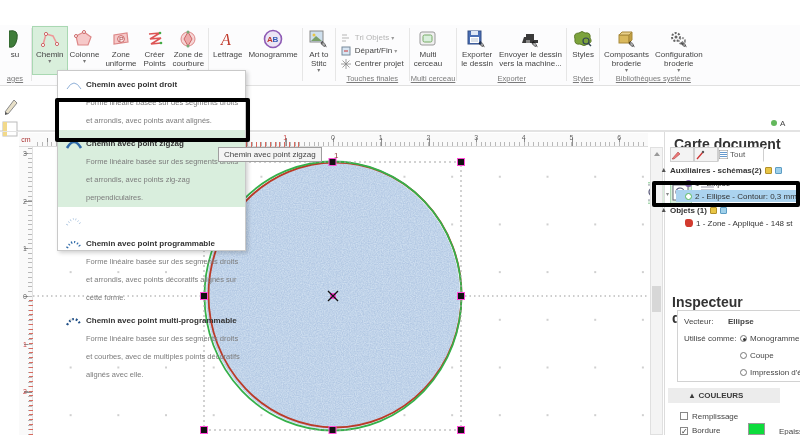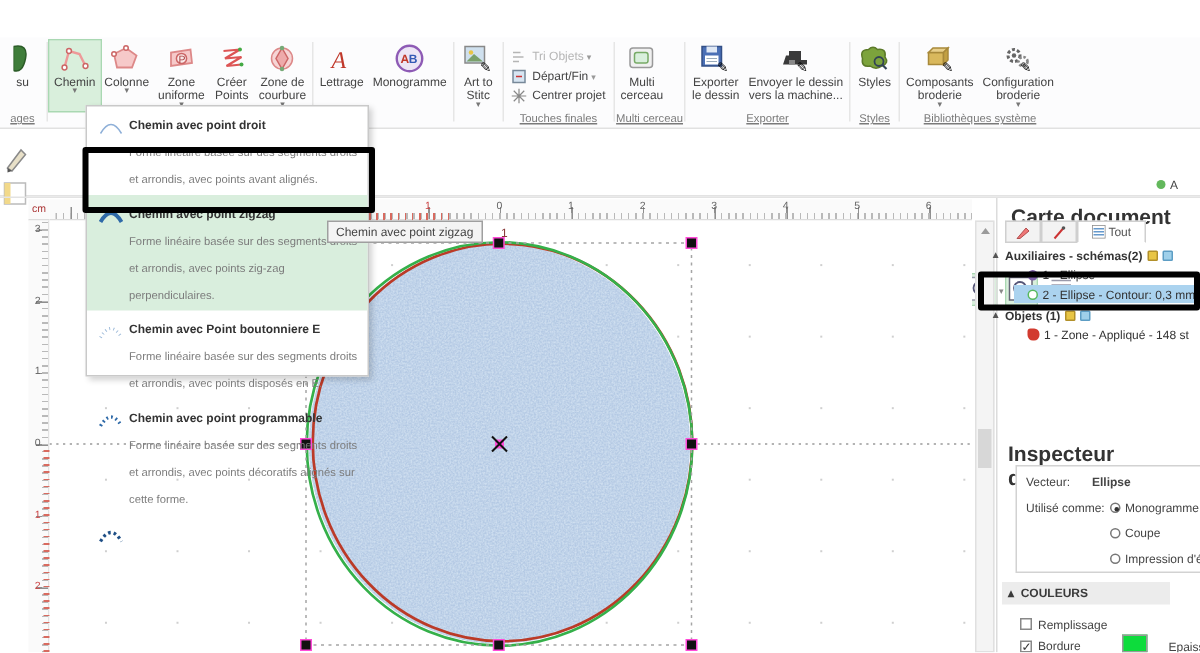--- a/index.html
+++ b/index.html
@@ -90,38 +90,38 @@
 
   
   .anno{border:4px solid #000;border-radius:2px;z-index:50;pointer-events:none;}
 
   
   .pdivider{left:664px;top:132px;width:1px;height:303px;background:#dcdcdc;}
   .topline{left:0;top:131px;width:800px;height:1px;background:#e3e3e3;}
   .panel-title{font-size:14px;font-weight:bold;color:#333;}
   .dmtabs{left:670px;top:147px;height:15px;display:flex;}
   .dmtab{border:1px solid #cfcfcf;background:#f3f3f3;width:24px;height:15px;display:flex;
-         align-items:center;justify-content:center;font-size:8px;color:#555;}
+         align-items:center;font-size:8px;color:#555;}
   .dmtab.sel{background:#fff;border-bottom-color:#fff;width:46px;}
   .trow{position:absolute;left:668px;height:12px;display:flex;align-items:center;font-size:8px;color:#333;white-space:nowrap;}
   .trow .twist{font-size:7px;color:#555;width:8px;}
   .trow.selrow{background:#abd3ef;width:130px;}
   .bullet{display:inline-block;width:7px;height:7px;margin:0 3px 0 1px;border-radius:50%;}
   .b-purple{background:#7d5fa8;}
   .b-greencircle{background:#fff;border:1.5px solid #58b95e;}
   .b-redbubble{background:#d23b2f;border-radius:2px 45% 45% 45%;width:8px;height:8px;}
   .micon{display:inline-block;width:7px;height:7px;margin-left:3px;}
   .m-lock{background:#e8c545;border:1px solid #b2902a;border-radius:1px;}
   .m-eye{background:#9fd0ea;border:1px solid #5d9dc4;border-radius:1px;}
   .insp-box{left:677px;top:310px;width:130px;height:72px;border:1px solid #d2d2d2;background:#fff;}
   .ilabel{font-size:8px;color:#444;}
   .radio{display:inline-block;width:7px;height:7px;border:1px solid #777;border-radius:50%;margin-right:3px;position:relative;top:1px;background:#fff;}
   .radio.on::after{content:"";position:absolute;left:1.5px;top:1.5px;width:3px;height:3px;border-radius:50%;background:#333;}
   .sectbar{left:668px;top:388px;width:112px;height:15px;background:#ececec;font-size:8px;font-weight:bold;
-           color:#3a3a3a;line-height:15px;padding-left:4px;}
+           color:#3a3a3a;line-height:15px;padding-left:22px;}
   .cb{display:inline-block;width:8px;height:8px;border:1px solid #888;background:#fff;margin-right:4px;
       position:relative;top:1px;font-size:8px;line-height:8px;color:#333;text-align:center;}
   .swatch{position:absolute;left:748px;top:423px;width:17px;height:12px;background:#0ddc3c;border:1px solid #999;}
   .status-dot{left:771px;top:120px;width:6px;height:6px;border-radius:50%;background:#63b85c;}
   .clip-label{font-size:8px;color:#444;white-space:nowrap;}
 
   .lefticon{position:absolute;left:2px;}
 </style>
 </head>
 <body>
@@ -600,38 +600,38 @@
         </span>
     <span><span class="mit">Chemin avec point zigzag</span><br><span class="mid">Forme linéaire basée sur des segments droits et arrondis, avec points zig-zag perpendiculaires.</span></span>
   </div>
 
   <div class="mi">
     <span class="mic">
           <svg width="18" height="14">
             <path d="M2,12 Q9,0 16,12" fill="none" stroke="#9ab8d8" stroke-width="2" stroke-dasharray=".6 2.2"></path>
           </svg>
         </span>
-    <span><span class="mit">Chemin avec Point boutonniere E</span><br><span class="mid">Forme linéaire basée sur des segments droits et arrondis, avec points disposés en E.</span></span>
   </div>
 
   <div class="mi">
     <span class="mic">
           <svg width="18" height="14">
             <path d="M2,12 Q9,0 16,12" fill="none" stroke="#2f6aa8" stroke-width="2.2" stroke-dasharray="1.2 2"></path>
           </svg>
         </span>
     <span><span class="mit">Chemin avec point programmable</span><br><span class="mid">Forme linéaire basée sur des segments droits et arrondis, avec points décoratifs alignés sur cette forme.</span></span>
   </div>
 
   <div class="mi">
     <span class="mic">
           <svg width="18" height="14">
             <path d="M2,12 Q9,0 16,12" fill="none" stroke="#1f4f86" stroke-width="2.2" stroke-dasharray="1.8 2"></path>
           </svg>
         </span>
+    <span><span class="mit">Chemin avec point multi-programmable</span><br><span class="mid">Forme linéaire basée sur des segments droits et courbes, avec de multiples points décoratifs alignés avec elle.</span></span>
   </div>
 </div>
   <div class="abs tooltip">Chemin avec point zigzag</div>
 
   <div class="abs topline"></div>
   <div class="abs pdivider"></div>
   <div class="abs status-dot"></div>
   <span class="abs clip-label" style="left:780px;top:119px">A</span>
 
   <span class="abs panel-title" style="left:674px;top:136px">Carte document</span>

